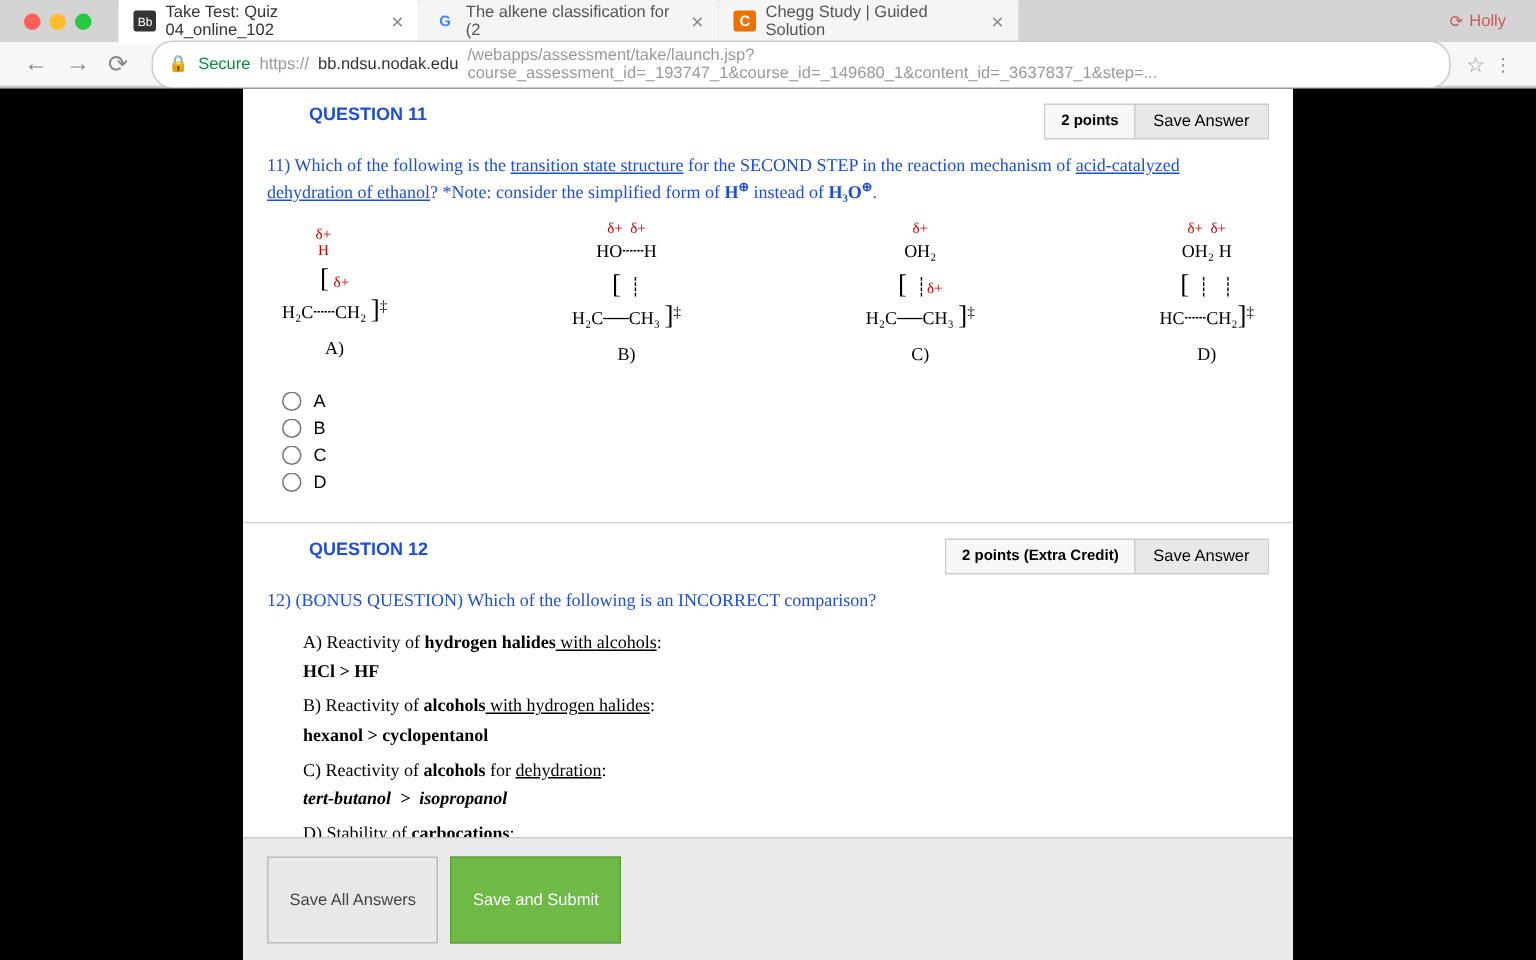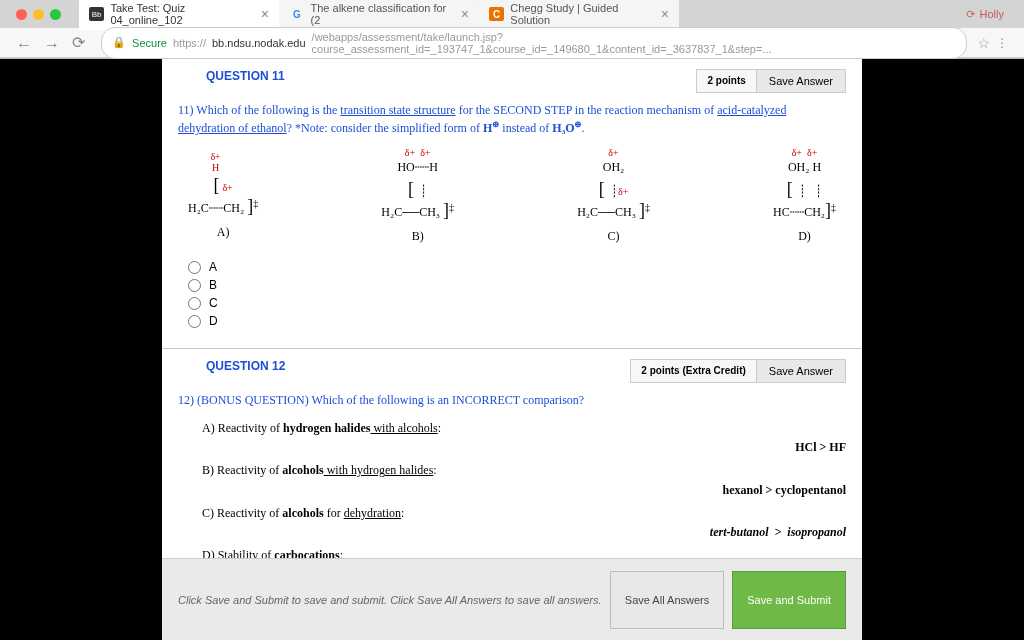--- a/index.html
+++ b/index.html
@@ -52,21 +52,21 @@
 .struct .label { margin-top: 6px; font-size: 12px; }
 .dag { font-size: 10px; vertical-align: super; }
 
 .opts { margin: 6px 0 0 10px; }
 .opt { display: flex; align-items: center; gap: 8px; margin: 4px 0; font-size: 12px; }
 .opt input { margin: 0; }
 
 .comparison-table { margin: 8px 0 0 24px; font-family: Georgia, 'Times New Roman', serif; font-size: 12px; }
 .comparison-table .row { display: flex; margin: 4px 0; line-height: 1.6; flex-direction: column; }
 .comparison-table .left { width: 300px; }
-.comparison-table .right { font-weight: bold; font-style: italic; text-align: right; }
+.comparison-table .right { font-weight: bold; font-style: italic; }
 .nobold { font-weight: normal; font-style: normal; }
 
 .footer-bar { background: #eaeaea; border-top: 1px solid #ccc; padding: 12px 16px; display: flex; justify-content: space-between; align-items: center; font-size: 11px; color: #666; font-style: italic; }
 .footer-btns { display: flex; gap: 8px; }
 .btn-save-all { background: #e8e8e8; border: 1px solid #bbb; padding: 6px 14px; font-size: 11px; font-style: normal; color: #444; }
 .btn-submit { background: #6fb947; color: #fff; border: 1px solid #5a9e37; padding: 22px 14px; font-size: 11px; font-style: normal; }
 
 .scroll-area { flex: 1; overflow: hidden; }
 sup,sub { font-size: 0.7em; line-height: 0; }
 </style>
@@ -221,20 +221,19 @@
             </label>
           <label class="opt">
               <input type="radio" name="q12" style="">
               <span>D</span>
             </label>
         </div>
       </div>
     </div>
 
     <div class="footer-bar">
-      <span>Click Save and Submit to save and submit. Click Save All Answers to save all answers.</span>
       <div class="footer-btns">
         <button class="btn-save-all">Save All Answers</button>
         <button class="btn-submit">Save and Submit</button>
       </div>
     </div>
   </div>
 </div>
 
 </body></html>

